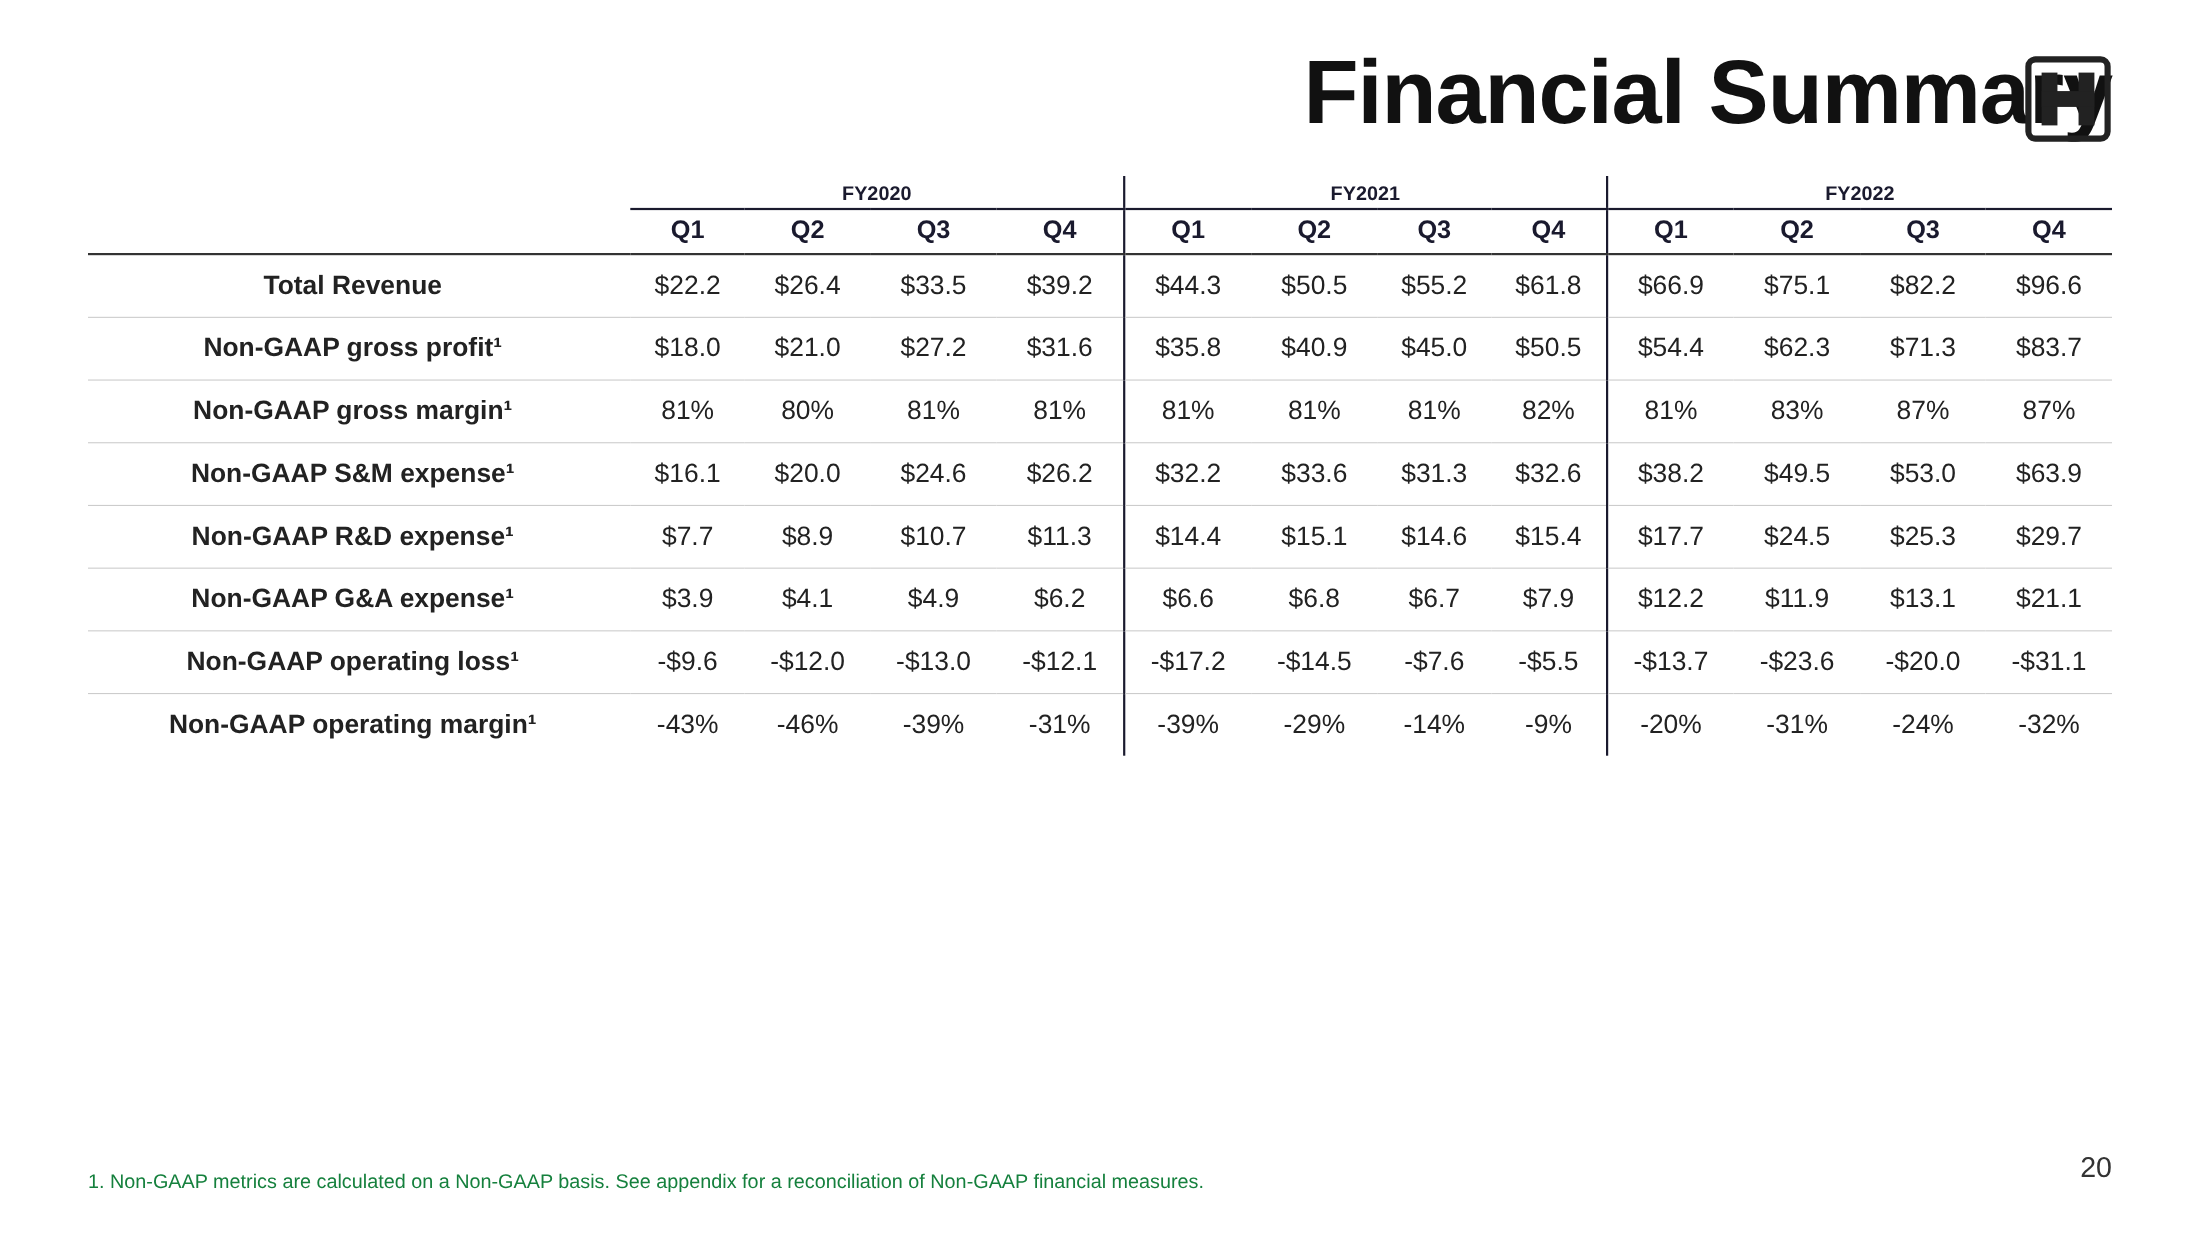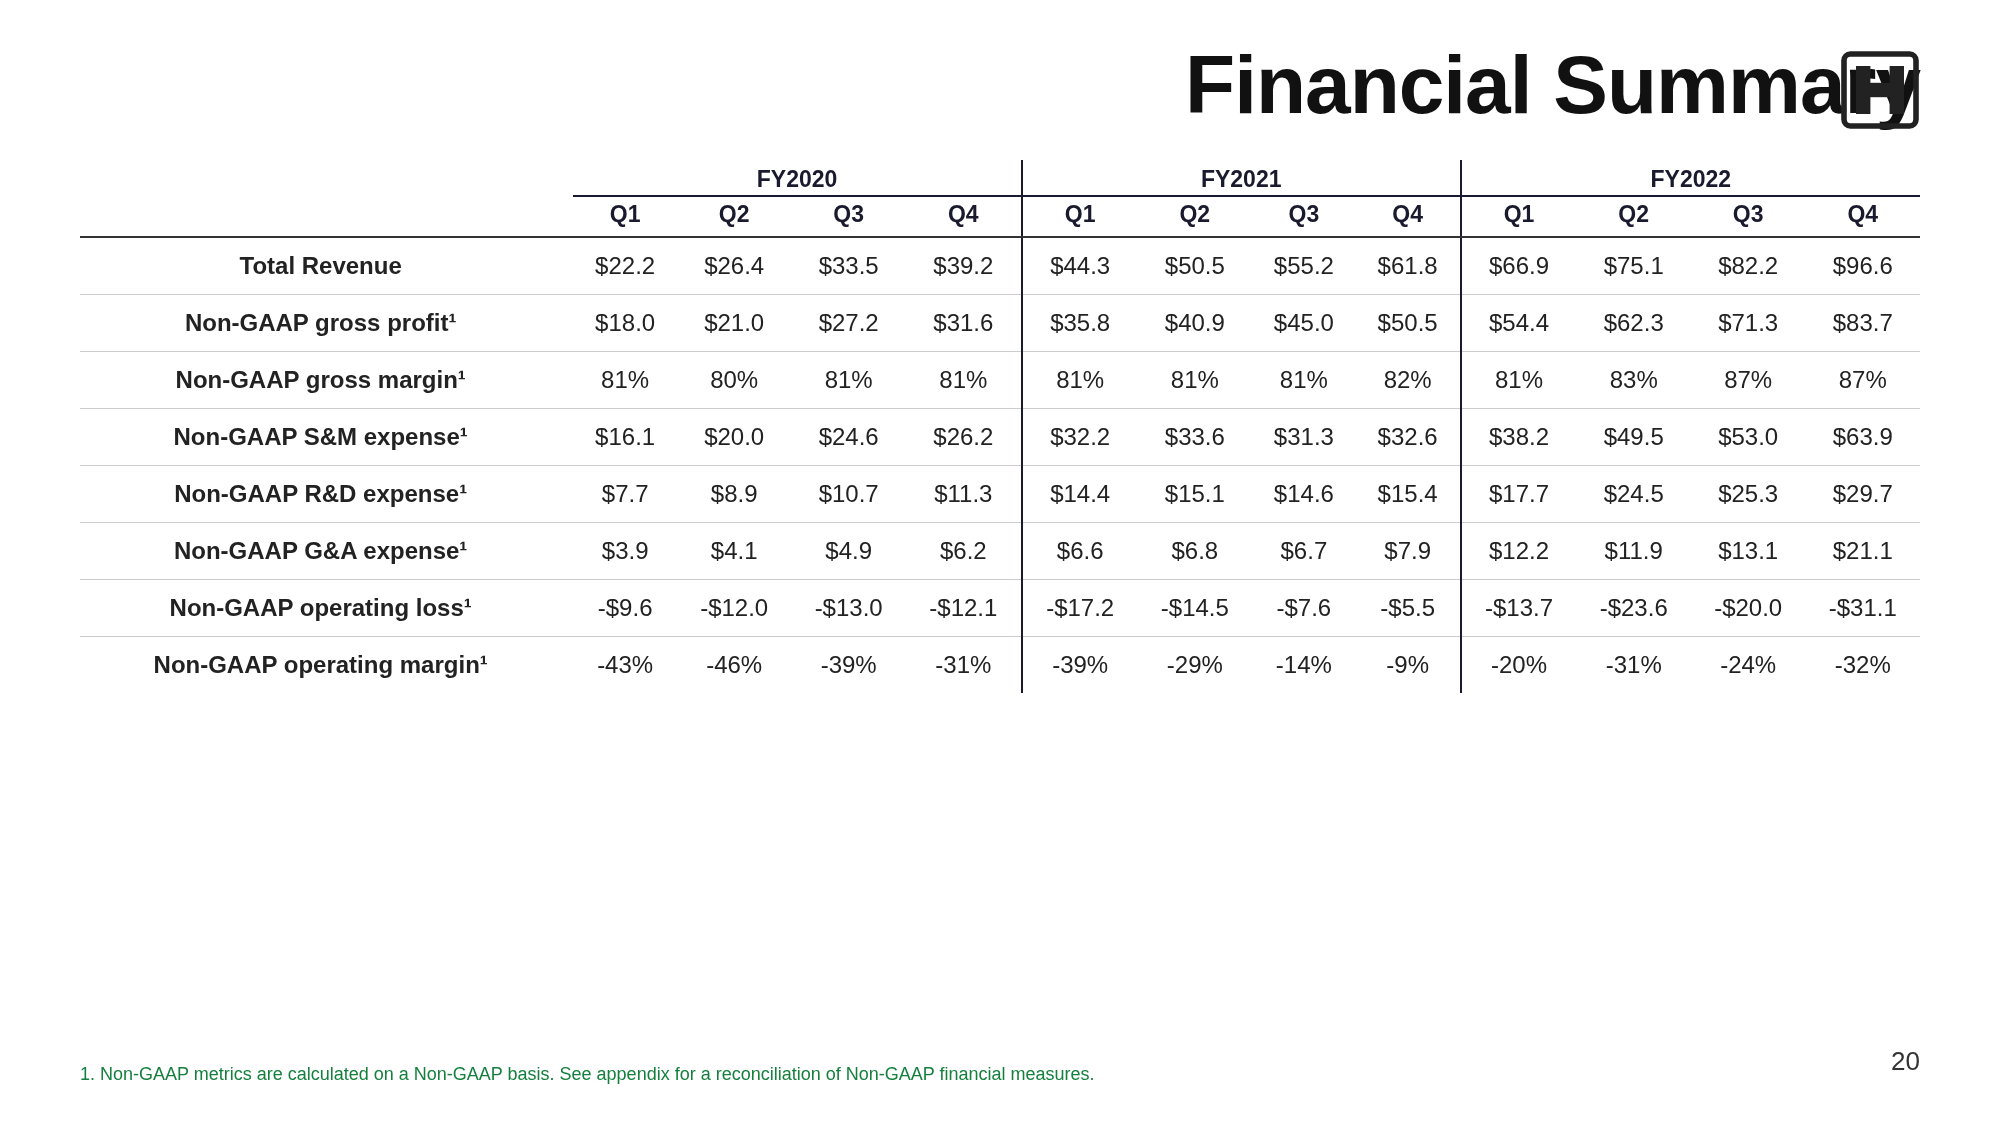--- a/index.html
+++ b/index.html
@@ -44,21 +44,21 @@
     .table-wrapper {
       margin-top: 20px;
       width: 100%;
     }
     table {
       width: 100%;
       border-collapse: collapse;
       font-size: 24px;
     }
     .fy-header-row th {
-      font-size: 23px;
+      font-size: 18px;
       font-weight: 700;
       color: #1a1a2e;
       text-align: center;
       padding: 6px 4px 2px 4px;
       border-bottom: 2px solid #1a1a2e;
     }
     .fy-header-row th.label-col {
       border-bottom: none;
     }
     .quarter-row th {

